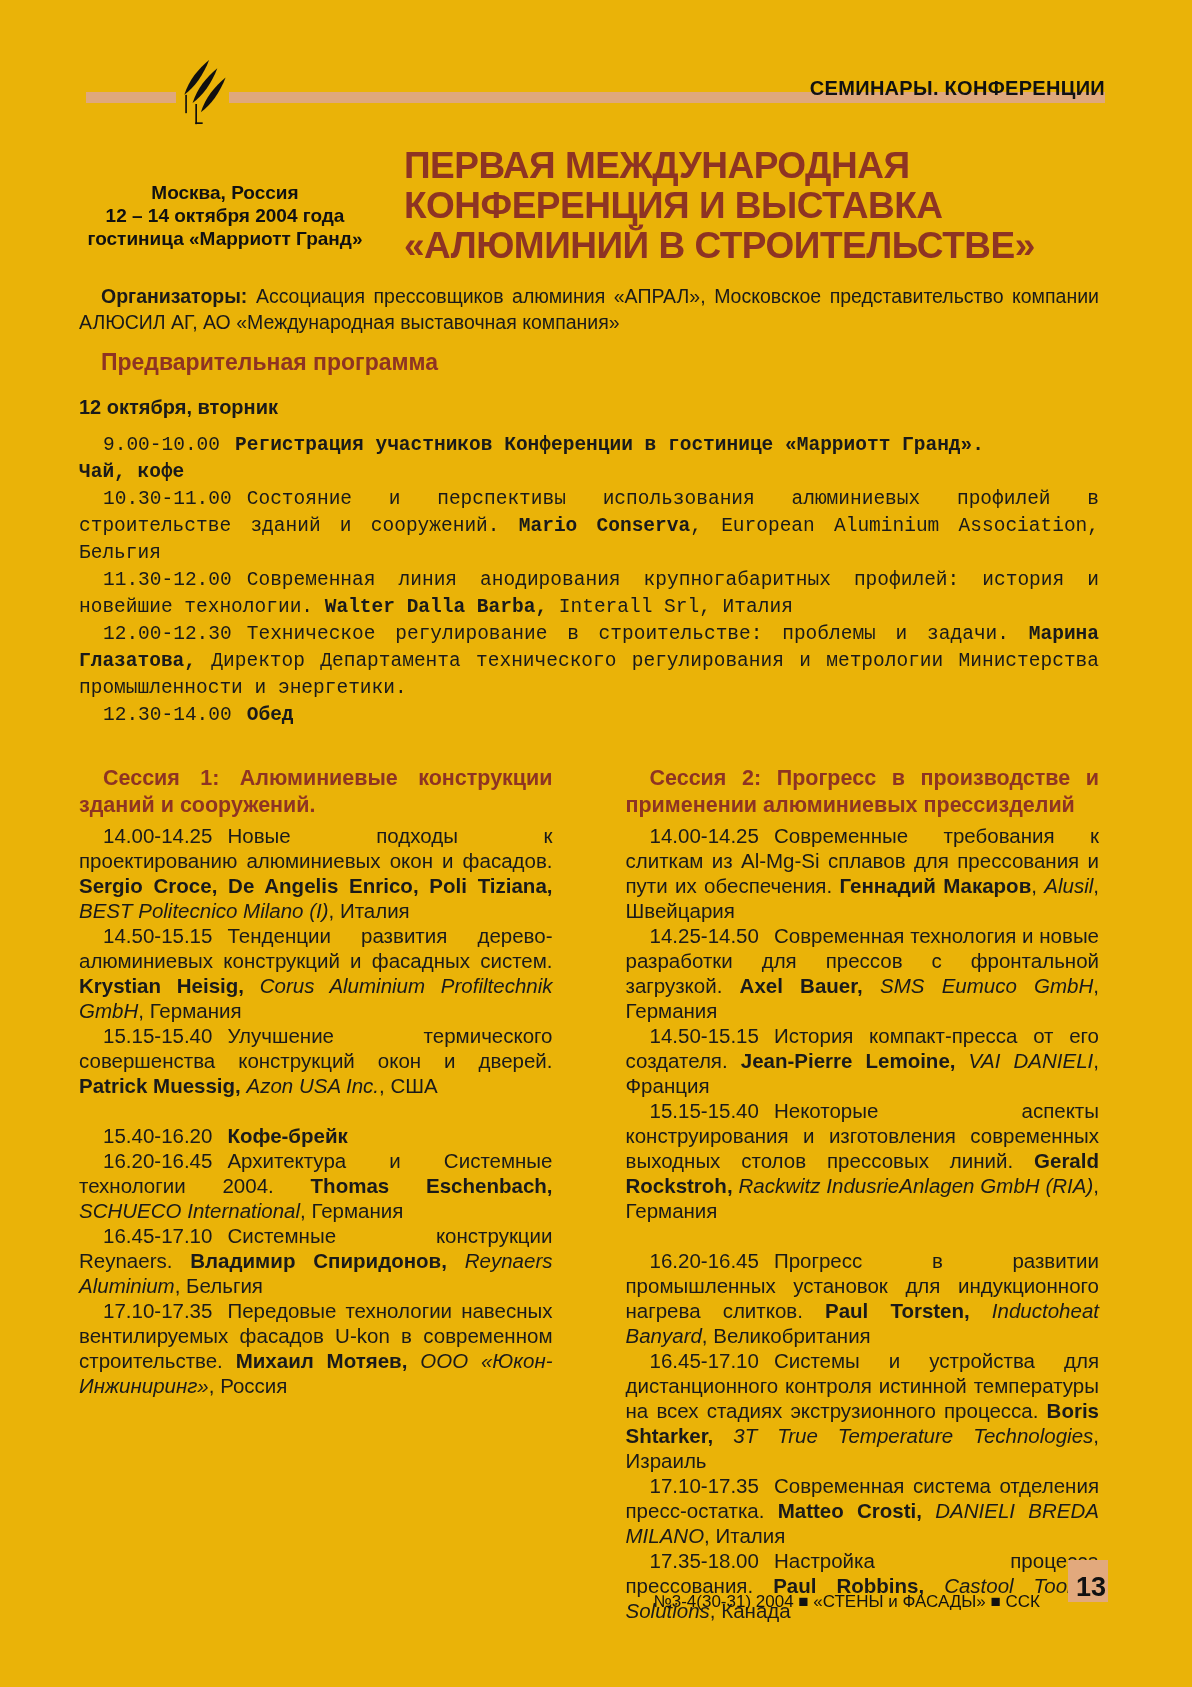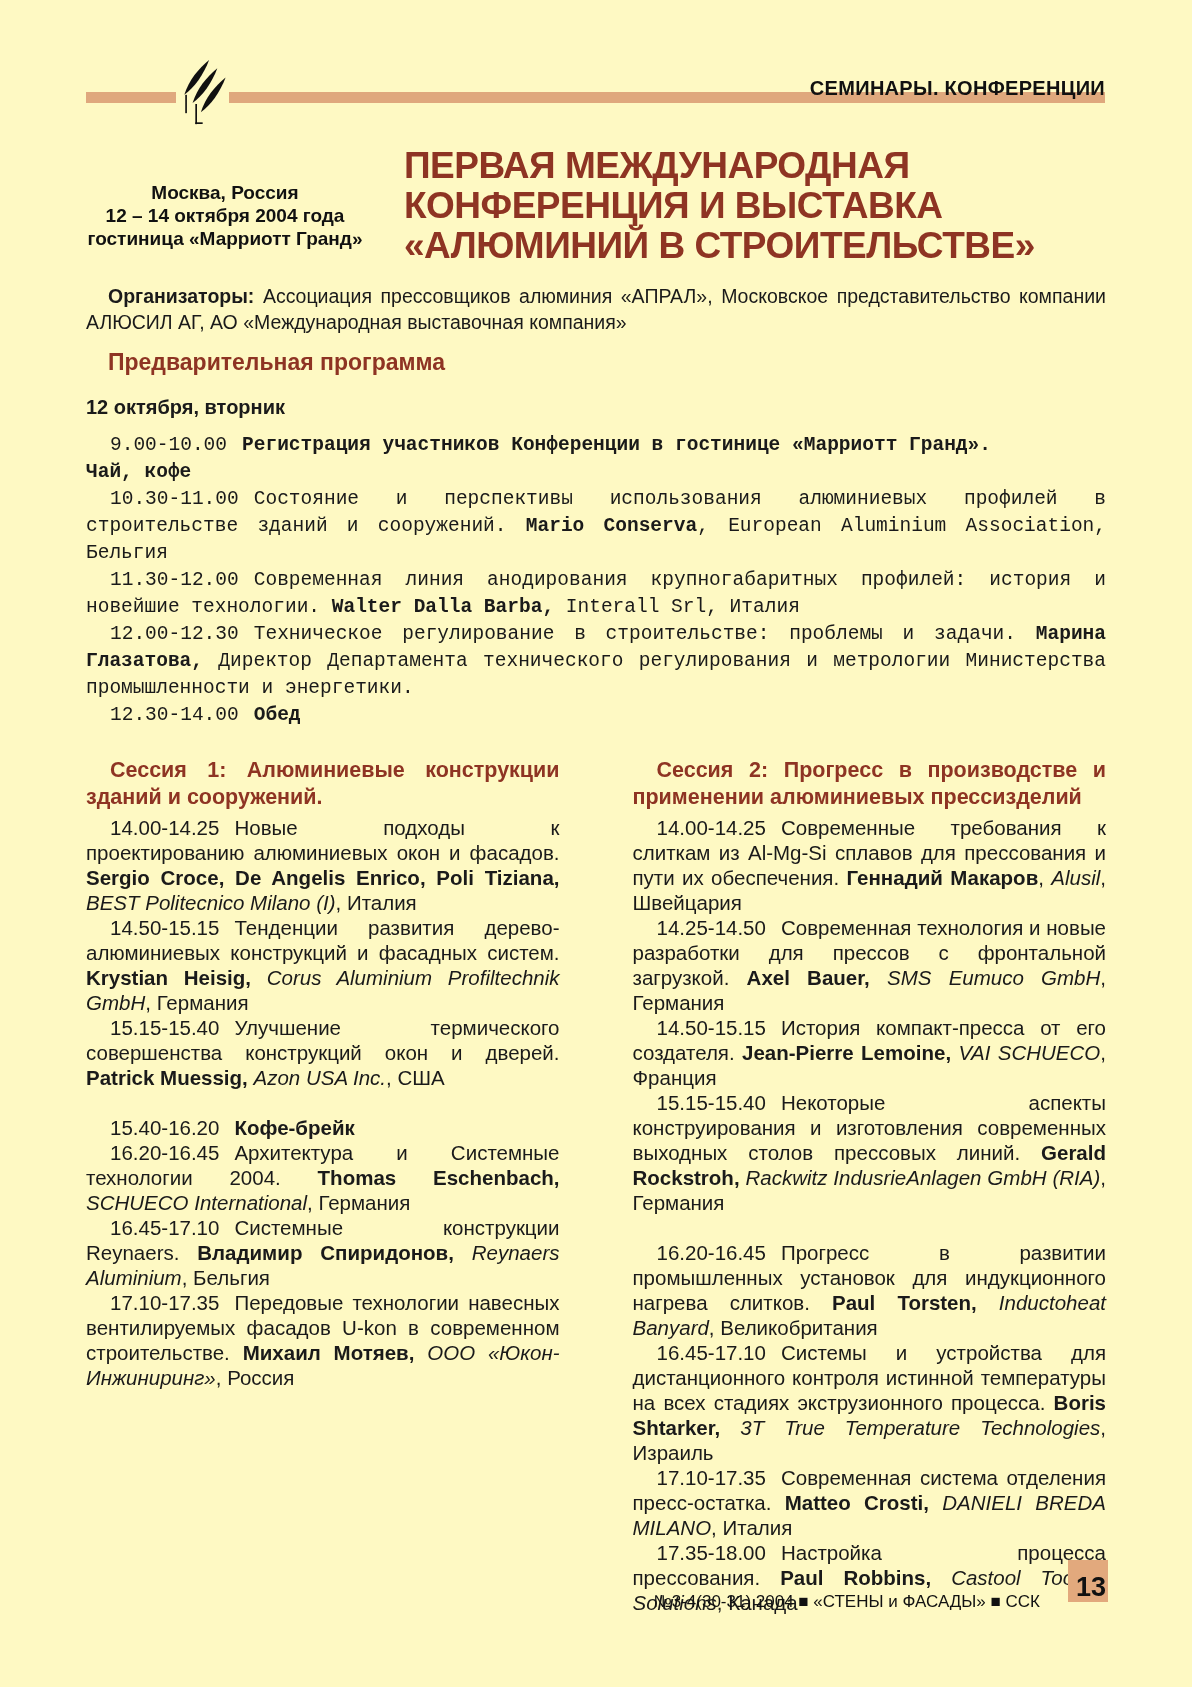--- a/index.html
+++ b/index.html
@@ -1,18 +1,18 @@
 <!DOCTYPE html>
 <html><head>
 <meta charset="utf-8">
 <style>
   html,body{margin:0;padding:0;background:#888;}
   .page{
     position:relative;width:1192px;height:1687px;margin:0 auto;
-    background:#fef9c3;overflow:hidden;color:#1a1a1a;
+    background:#eab308;overflow:hidden;color:#1a1a1a;
     font-family:"Liberation Sans", sans-serif;
   }
   
   .rule{position:absolute;top:92px;height:11px;background:#dfa87d;}
   .rule-left{left:86px;width:90px;}
   .rule-right{left:229px;width:876px;}
   .logo{position:absolute;left:172px;top:60px;}
   .section-label{
     position:absolute;top:77px;right:87px;
     font-size:20px;font-weight:bold;letter-spacing:.3px;color:#111;
@@ -20,29 +20,29 @@
   
   .event-block{
     position:absolute;left:78px;top:181px;width:294px;text-align:center;
     font-weight:bold;font-size:19px;line-height:23px;color:#111;
   }
   .title{
     position:absolute;left:404px;top:146px;width:720px;
     color:#8e3423;font-weight:bold;font-size:37px;line-height:40px;letter-spacing:-.5px;
   }
   
-  .flow{position:absolute;left:86px;top:283px;width:1020px;}
+  .flow{position:absolute;left:79px;top:283px;width:1020px;}
   .organizers{margin:0;font-size:19.5px;line-height:26px;text-align:justify;text-indent:22px;}
   .program-heading{margin:14px 0 0 22px;font-size:23px;font-weight:bold;color:#8e3423;}
   .day-heading{margin:20px 0 0 0;text-align:left;font-size:20px;font-weight:bold;}
   .plenary{margin-top:13px;font-family:Liberation Mono, monospace;}
   .entry{margin:0;font-size:19.5px;line-height:27px;text-align:justify;text-indent:24px;}
   .entry .time{padding-right:15px;}
   .entry.gap{margin-top:25px;}
-  .cols{display:flex;gap:73px;margin-top:28px;}
+  .cols{display:flex;gap:73px;margin-top:36px;}
   .col{flex:1;min-width:0;}
   .session-heading{
     margin:0;font-size:21.5px;line-height:27px;font-weight:bold;color:#8e3423;
     text-align:justify;text-indent:24px;
   }
   .session-items{margin-top:4px;}
   .col .entry{font-size:20.5px;line-height:25px;}
   
   .footer-issue{position:absolute;top:1592px;right:152px;font-size:17px;color:#111;}
   .page-box{position:absolute;left:1068px;top:1560px;width:40px;height:42px;background:#e2a97d;}
@@ -112,21 +112,21 @@
             <p class="entry"><span class="time">16.20-16.45</span><span class="seg-n">Архитектура и Системные технологии 2004. </span><span class="seg-b">Thomas Eschenbach,</span><span class="seg-n"> </span><span class="seg-i">SCHUECO International</span><span class="seg-n">, Германия</span></p>
             <p class="entry"><span class="time">16.45-17.10</span><span class="seg-n">Системные конструкции Reynaers. </span><span class="seg-b">Владимир Спиридонов,</span><span class="seg-n"> </span><span class="seg-i">Reynaers Aluminium</span><span class="seg-n">, Бельгия</span></p>
             <p class="entry"><span class="time">17.10-17.35</span><span class="seg-n">Передовые технологии навесных вентилируемых фасадов U-kon в современном строительстве. </span><span class="seg-b">Михаил Мотяев,</span><span class="seg-n"> </span><span class="seg-i">ООО «Юкон-Инжиниринг»</span><span class="seg-n">, Россия</span></p>
           </div>
       </div>
       <div class="col">
         <h3 class="session-heading">Сессия 2: Прогресс в производстве и применении алюминиевых прессизделий</h3>
         <div class="session-items">
             <p class="entry"><span class="time">14.00-14.25</span><span class="seg-n">Современные требования к слиткам из Al-Mg-Si сплавов для прессования и пути их обеспечения. </span><span class="seg-b">Геннадий Макаров</span><span class="seg-n">, </span><span class="seg-i">Alusil</span><span class="seg-n">, Швейцария</span></p>
             <p class="entry"><span class="time">14.25-14.50</span><span class="seg-n">Современная технология и новые разработки для прессов с фронтальной загрузкой. </span><span class="seg-b">Axel Bauer,</span><span class="seg-n"> </span><span class="seg-i">SMS Eumuco GmbH</span><span class="seg-n">, Германия</span></p>
-            <p class="entry"><span class="time">14.50-15.15</span><span class="seg-n">История компакт-пресса от его создателя. </span><span class="seg-b">Jean-Pierre Lemoine,</span><span class="seg-n"> </span><span class="seg-i">VAI SCHUECO</span><span class="seg-n">, Франция</span></p>
+            <p class="entry"><span class="time">14.50-15.15</span><span class="seg-n">История компакт-пресса от его создателя. </span><span class="seg-b">Jean-Pierre Lemoine,</span><span class="seg-n"> </span><span class="seg-i">VAI DANIELI</span><span class="seg-n">, Франция</span></p>
             <p class="entry"><span class="time">15.15-15.40</span><span class="seg-n">Некоторые аспекты конструирования и изготовления современных выходных столов прессовых линий. </span><span class="seg-b">Gerald Rockstroh,</span><span class="seg-n"> </span><span class="seg-i">Rackwitz IndusrieAnlagen GmbH (RIA)</span><span class="seg-n">, Германия</span></p>
             <p class="entry gap"><span class="time">16.20-16.45</span><span class="seg-n">Прогресс в развитии промышленных установок для индукционного нагрева слитков. </span><span class="seg-b">Paul Torsten,</span><span class="seg-n"> </span><span class="seg-i">Inductoheat Banyard</span><span class="seg-n">, Великобритания</span></p>
             <p class="entry"><span class="time">16.45-17.10</span><span class="seg-n">Системы и устройства для дистанционного контроля истинной температуры на всех стадиях экструзионного процесса. </span><span class="seg-b">Boris Shtarker,</span><span class="seg-n"> </span><span class="seg-i">3T True Temperature Technologies</span><span class="seg-n">, Израиль</span></p>
             <p class="entry"><span class="time">17.10-17.35</span><span class="seg-n">Современная система отделения пресс-остатка. </span><span class="seg-b">Matteo Crosti,</span><span class="seg-n"> </span><span class="seg-i">DANIELI BREDA MILANO</span><span class="seg-n">, Италия</span></p>
             <p class="entry"><span class="time">17.35-18.00</span><span class="seg-n">Настройка процесса прессования. </span><span class="seg-b">Paul Robbins,</span><span class="seg-n"> </span><span class="seg-i">Castool Tooling Solutions</span><span class="seg-n">, Канада</span></p>
           </div>
       </div>
     </div>
 
   </div>

